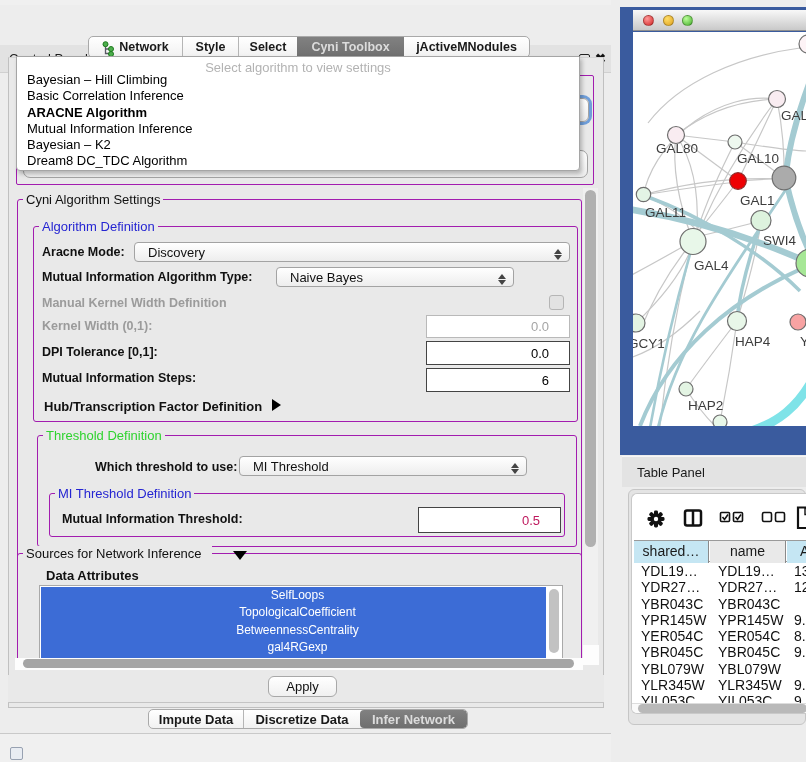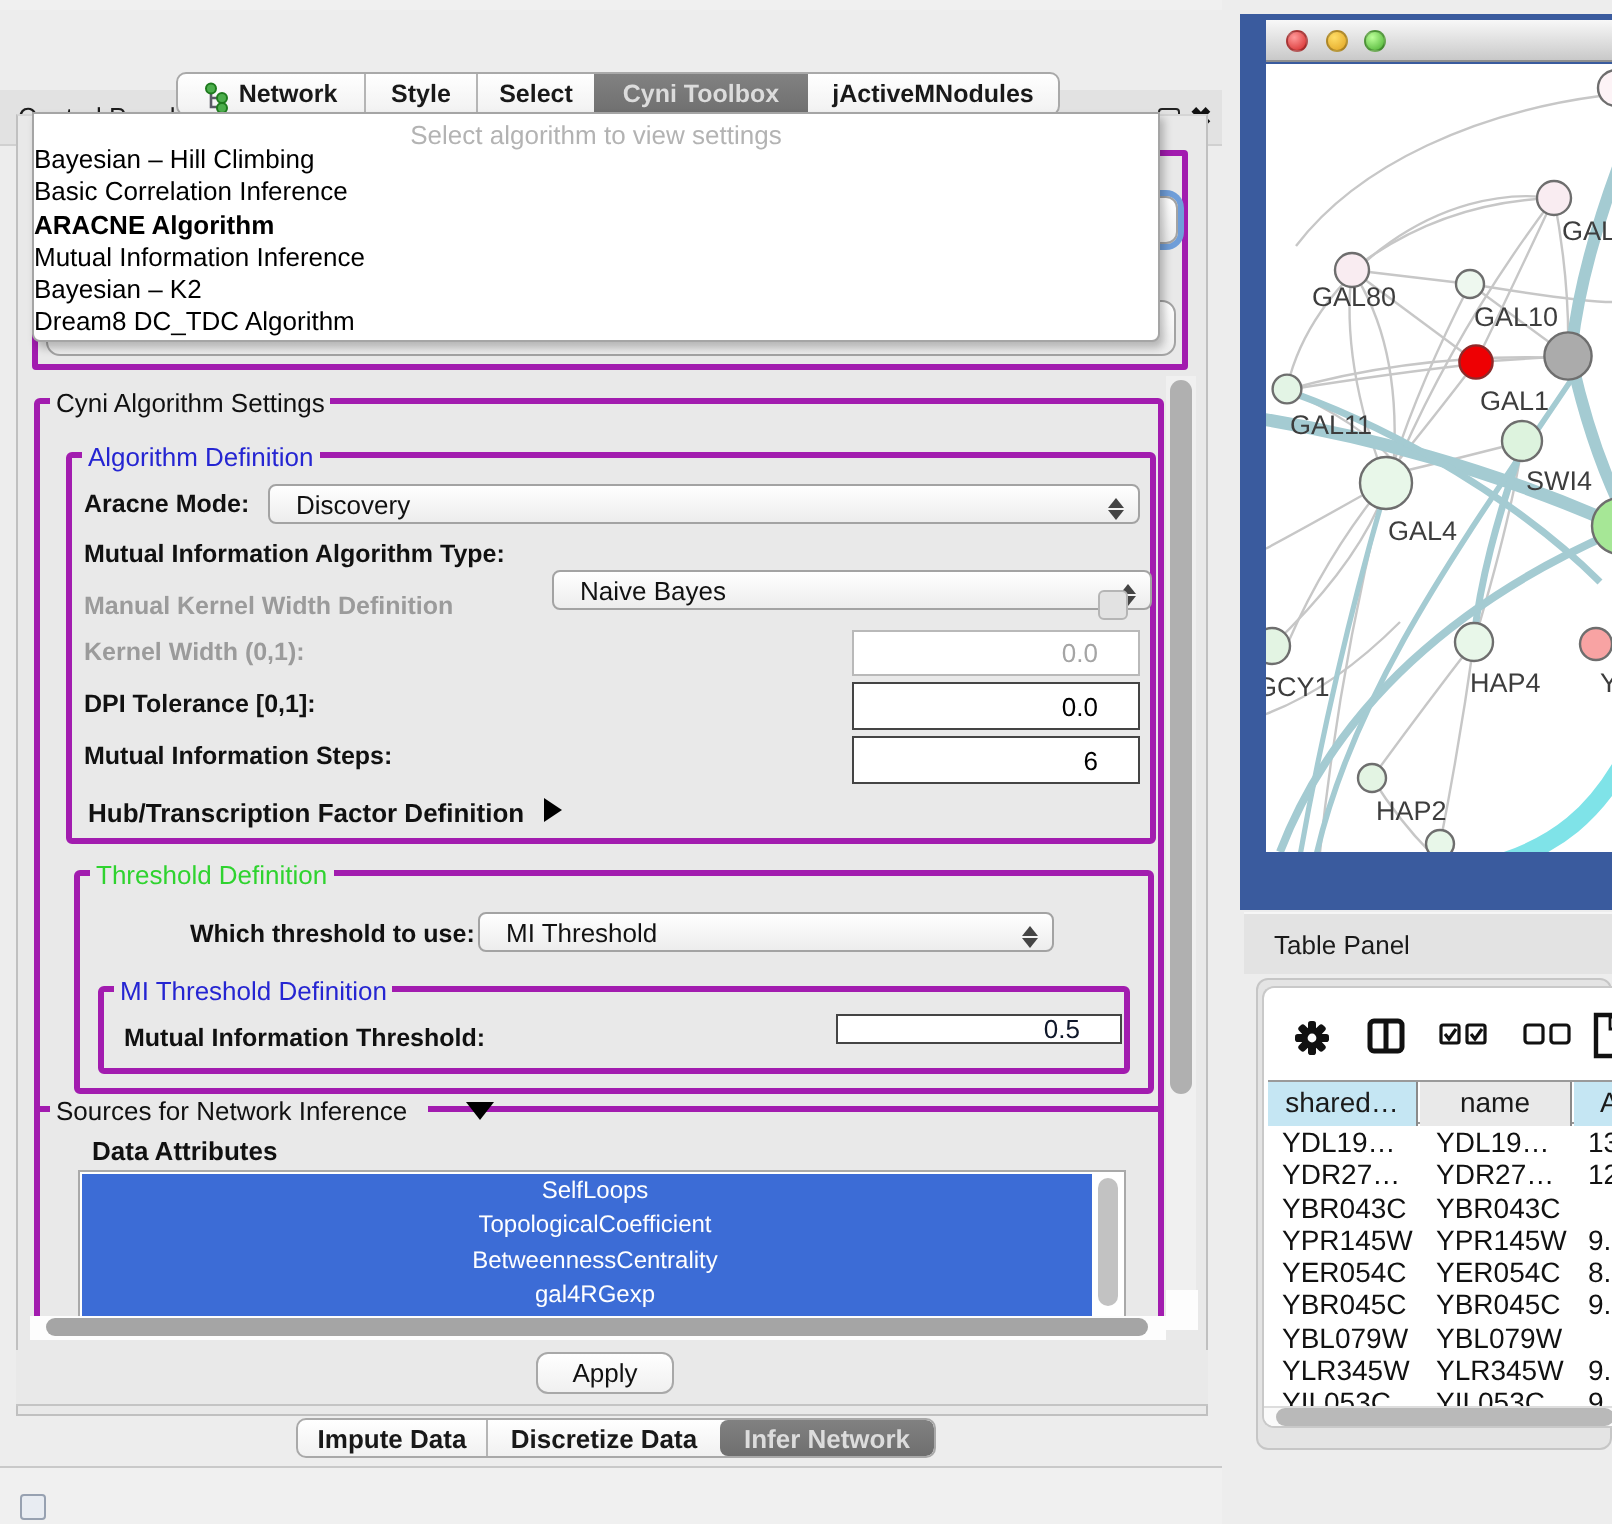--- a/index.html
+++ b/index.html
@@ -22,21 +22,21 @@
 .tab.sep { border-left:1px solid #b5b5b5; }
 .tab.dark { background:linear-gradient(#818181,#6f6f6f); color:#dcdcdc; border-left:none; }
 #toptabs { left:88px; top:31px; height:22px; }
 #bottabs { left:148px; top:704px; height:20px; }
 #bottabs .tab { font-size:13px; }
 
 
 #cpanel { left:8px; top:52px; width:596px; height:651px; background:#e9e9e9; border:1px solid #c0c0c0; border-top:1px solid #d5d5d5; }
 
 
-.group { position:absolute; border:3px solid #a21caf; border-radius:3px; }
+.group { position:absolute; border:1px solid #a21caf; border-radius:3px; }
 .gtitle { position:absolute; top:-8px; left:5px; background:#e9e9e9; padding:0 3px; font-size:13px; color:#111; white-space:nowrap; }
 .blue { color:#2525d2; }
 .green { color:#2fd32f; }
 
 .lbl { position:absolute; font-size:12.5px; font-weight:bold; color:#111; white-space:nowrap; }
 .lbl.dis { color:#9b9b9b; }
 
 
 .combo { position:absolute; height:20px; background:linear-gradient(#ffffff,#ededed); border:1px solid #a3a3a3; border-radius:4px; font-size:13px; color:#111; display:flex; align-items:center; padding-left:13px; }
 .combo .arr { position:absolute; right:6px; top:2px; width:9px; height:16px; }
@@ -80,21 +80,21 @@
     <div class="group" style="left:17px; top:194px; width:565px; height:464px;">
       <span class="gtitle">Cyni Algorithm Settings</span>
     </div>
 
     <div class="group" style="left:33px; top:221px; width:545px; height:196px;text-align:center;">
       <span class="gtitle blue">Algorithm Definition</span>
     </div>
     <div class="lbl" style="left:42px; top:240px;">Aracne Mode:</div>
     <div class="combo" style="left:134px; top:237px; width:436px;">Discovery<span class="arr"></span></div>
     <div class="lbl" style="left:42px; top:265px;">Mutual Information Algorithm Type:</div>
-    <div class="combo" style="left:276px; top:262px; width:300px;margin-top:18px;">Naive Bayes<span class="arr"></span></div>
+    <div class="combo" style="left:276px; top:262px; width:238px;">Naive Bayes<span class="arr"></span></div>
     <div class="lbl dis" style="left:42px; top:291px;">Manual Kernel Width Definition</div>
     <div class="abs" style="left:549px; top:290px; width:15px; height:15px; background:#e2e2e2; border:1px solid #b5b5b5; border-radius:3px;"></div>
     <div class="lbl dis" style="left:42px; top:314px;">Kernel Width (0,1):</div>
     <div class="tin" style="left:426px; top:310px; width:144px; height:23px; border:1px solid #b9b9b9; color:#a5a5a5;">0.0</div>
     <div class="lbl" style="left:42px; top:340px;">DPI Tolerance [0,1]:</div>
     <div class="tin" style="left:426px; top:336px; width:144px; height:24px; border:1.5px solid #444; color:#000;">0.0</div>
     <div class="lbl" style="left:42px; top:366px;">Mutual Information Steps:</div>
     <div class="tin" style="left:426px; top:363px; width:144px; height:24px; border:1.5px solid #444; color:#000;">6</div>
 
     <div class="lbl" style="left:44px; top:394px; font-size:13px;">Hub/Transcription Factor Definition</div>
@@ -102,21 +102,21 @@
 
     <div class="group" style="left:37px; top:430px; width:540px; height:112px;">
       <span class="gtitle green" style="background:#e9e9e9;">Threshold Definition</span>
     </div>
     <div class="lbl" style="left:95px; top:455px;">Which threshold to use:</div>
     <div class="combo" style="left:239px; top:451px; width:288px;">MI Threshold<span class="arr"></span></div>
     <div class="group" style="left:49px; top:488px; width:516px; height:44px;">
       <span class="gtitle blue">MI Threshold Definition</span>
     </div>
     <div class="lbl" style="left:62px; top:507px;">Mutual Information Threshold:</div>
-    <div class="tin" style="left:418px; top:502px; width:143px; height:15px; border:1.5px solid #444; color:#0f172a;">0.5</div>
+    <div class="tin" style="left:418px; top:502px; width:143px; height:26px; border:1.5px solid #444; color:#be185d;">0.5</div>
 
     <div class="group" style="left:17px; top:548px; width:565px; height:112px;">
       <span class="gtitle" style="font-size:13px;">Sources for Network Inference &nbsp;</span>
     </div>
     <div class="abs" style="left:233px; top:546px; border:7px solid transparent; border-top:9px solid #000;"></div>
     <div class="lbl" style="left:46px; top:563px; font-size:13px;">Data Attributes</div>
 
     <div class="abs" style="left:39px; top:580px; width:524px; height:75px; background:#fff; border:1px solid #a9a9a9;">
       <div class="abs" style="left:1px; top:1px; width:505px; height:71px; background:#3c6cd6; color:#fff; font-size:12px; line-height:17.4px; padding-left:8px;text-align:center;">
         SelfLoops<br>TopologicalCoefficient<br>BetweennessCentrality<br>gal4RGexp
@@ -148,21 +148,21 @@
             <circle cx="9" cy="13" r="2.5" fill="#4cae4c" stroke="#1e7a1e"></circle>
           </svg>Network</div>
       <div class="tab sep" style="width:56px;">Style</div>
       <div class="tab sep" style="width:59px;">Select</div>
       <div class="tab dark" style="width:107px;">Cyni Toolbox</div>
       <div class="tab" style="width:125px;">jActiveMNodules</div>
     </div>
 
     <div class="abs" style="left:16px; top:51px; width:564px; height:115px; background:#fff; border:1px solid #a5a5a5; border-radius:0 0 4px 4px; box-shadow:2px 3px 4px rgba(0,0,0,0.25); font-size:13px; color:#000;">
       <div class="abs" style="left:0; top:3px; width:100%; text-align:center; color:#b3b3b3;">Select algorithm to view settings</div>
-      <div class="abs" style="left:0; top:15px; line-height:16.3px;">Bayesian – Hill Climbing<br>Basic Correlation Inference<br><b>ARACNE Algorithm</b><br>Mutual Information Inference<br>Bayesian – K2<br>Dream8 DC_TDC Algorithm</div>
+      <div class="abs" style="left:10px; top:15px; line-height:16.3px;">Bayesian – Hill Climbing<br>Basic Correlation Inference<br><b>ARACNE Algorithm</b><br>Mutual Information Inference<br>Bayesian – K2<br>Dream8 DC_TDC Algorithm</div>
     </div>
   </div>
 
   <div class="abs" style="left:10px; top:747px; width:13px; height:13px; border:1.5px solid #97a1b1; border-radius:2px; background:#e8ecf2;"></div>
 
   <div class="abs" style="left:609px; top:371px; border:4px solid transparent; border-right:5px solid #8a8a8a;"></div>
 
   <div id="rside" class="abs">
     <div id="netwin">
       <div id="nettitle">

